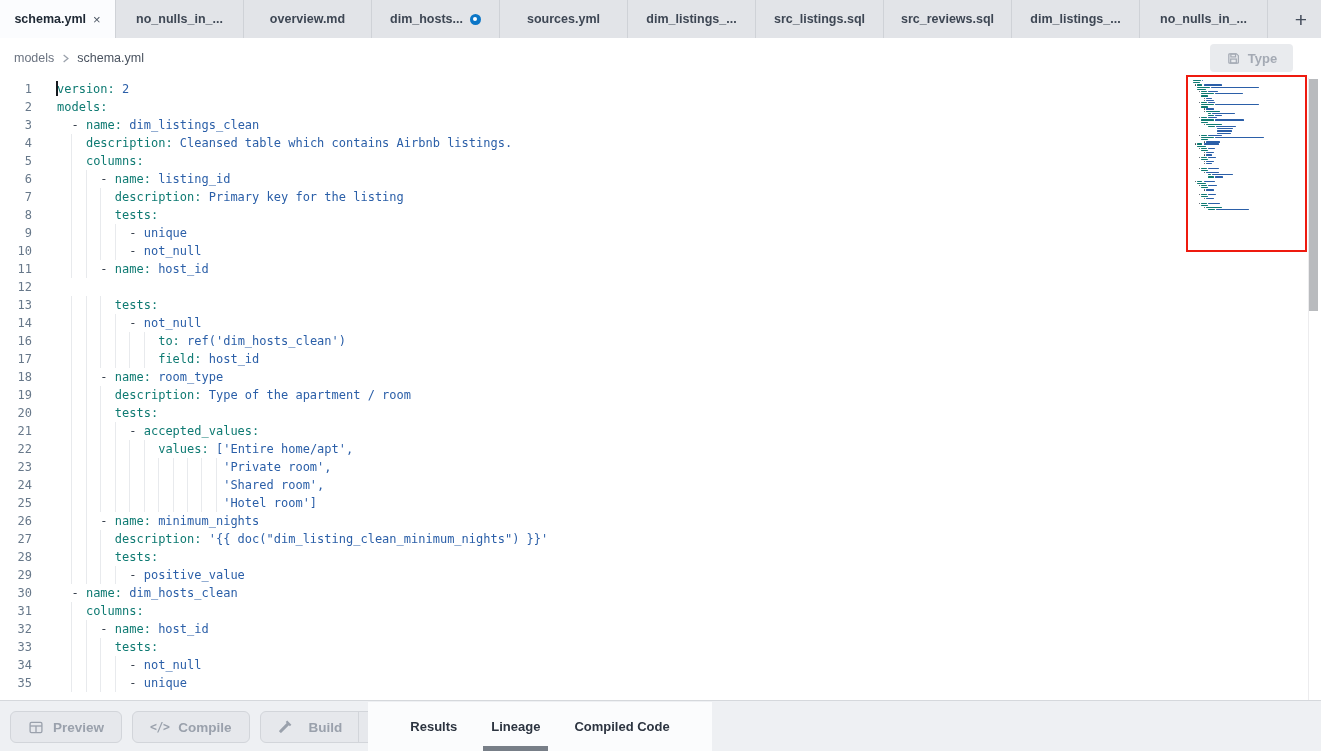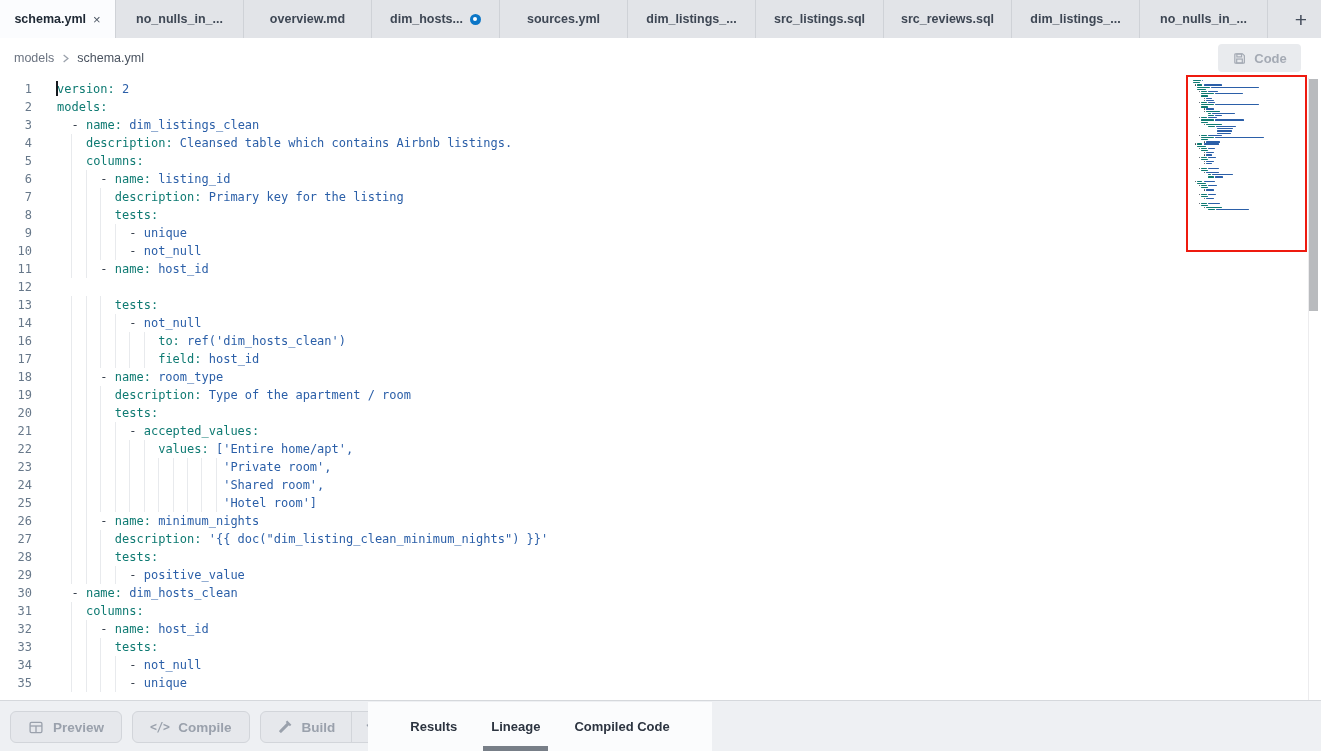--- a/index.html
+++ b/index.html
@@ -13,21 +13,21 @@
   .tab{width:128px;box-sizing:border-box;display:flex;align-items:center;justify-content:center;gap:7px;
        font-size:12.5px;font-weight:700;color:#3e4754;background:#e2e4e8;border-right:1px solid #cfd2d7;
        white-space:nowrap;cursor:default;}
   .tab.active{width:116px;background:#fbfcfe;color:#1d2733;}
   .tab-close{font-size:13px;font-weight:400;color:#4b5563;line-height:1;}
   .dirty-dot{width:11px;height:11px;border-radius:50%;background:#0b76c7;position:relative;flex:0 0 auto;}
   .dirty-dot::after{content:"";position:absolute;left:3.5px;top:3.5px;width:4px;height:4px;border-radius:50%;background:#fff;}
   .tab-filler{flex:1;display:flex;align-items:center;justify-content:flex-end;}
   .plus-btn{font-size:21px;font-weight:400;color:#454e5c;padding:0 14px;line-height:1;cursor:pointer;}
   
-  .toolbar{position:absolute;top:38px;left:0;right:4px;height:40px;background:#ffffff;}
+  .toolbar{position:absolute;top:38px;left:0;right:12px;height:40px;background:#ffffff;}
   .breadcrumb{position:absolute;left:14px;top:0;height:40px;display:flex;align-items:center;gap:5px;font-size:12.5px;}
   .crumb-root{color:#6b7380;}
   .crumb-file{color:#49525f;}
   .save-btn{position:absolute;right:16px;top:6px;width:83px;height:28px;background:#e9ebee;border-radius:4px;
             display:flex;align-items:center;justify-content:center;gap:7px;color:#a4aab4;font-size:13px;font-weight:600;}
   
   .editor{position:absolute;top:78px;left:0;right:0;height:622px;background:#fff;overflow:hidden;
           font-family:"DejaVu Sans Mono","Liberation Mono",monospace;font-size:12px;}
   #code-lines{padding-top:2px;}
   .code-row{position:relative;height:18px;line-height:18px;white-space:pre;}
@@ -48,21 +48,21 @@
   .vtrack{position:absolute;left:1308px;top:78px;width:1px;height:622px;background:#ececee;z-index:3;}
   
   .footer{position:absolute;top:700px;left:0;right:0;height:51px;background:#eef0f3;
           border-top:1px solid #d5d8dc;box-sizing:border-box;}
   .btn-row{position:absolute;left:10px;top:10px;display:flex;align-items:center;}
   .btn{height:32px;box-sizing:border-box;background:#e6e8ec;border:1px solid #d2d5da;border-radius:6px;
        color:#9aa1ac;font-size:13.5px;font-weight:600;display:flex;align-items:center;gap:9px;
        padding:0 17px;margin-right:10px;}
   .btn-split{display:flex;align-items:stretch;height:32px;box-sizing:border-box;border:1px solid #d2d5da;
              border-radius:6px;background:#e6e8ec;overflow:hidden;}
-  .btn-split .seg-main{display:flex;align-items:center;gap:9px;padding:0 16px;color:#9aa1ac;font-size:13.5px;font-weight:600;}
+  .btn-split .seg-main{display:flex;align-items:center;gap:16px;padding:0 16px;color:#9aa1ac;font-size:13.5px;font-weight:600;}
   .btn-split .seg-arrow{display:flex;align-items:center;justify-content:center;width:38px;border-left:1px solid #d2d5da;}
   .compile-glyph{font-family:"DejaVu Sans Mono",monospace;font-size:11.5px;font-weight:700;color:#9aa1ac;letter-spacing:-0.5px;}
   .console-tabs{position:absolute;left:368px;top:1px;bottom:0;width:344px;background:#fbfcfd;
                 display:flex;align-items:center;justify-content:center;}
   .console-tab{position:relative;height:100%;display:flex;align-items:center;padding:0 17px;
                font-size:13px;font-weight:600;color:#2c3440;cursor:pointer;}
   .console-tab.active::after{content:"";position:absolute;left:9px;right:9px;bottom:0;height:5px;background:#787f88;}
   svg{display:block;}
 </style>
 </head>
@@ -119,21 +119,21 @@
     <span class="crumb-file">schema.yml</span>
   </div>
   <div class="save-btn">
     <span>
       <svg width="15" height="15" viewBox="0 0 16 16" fill="none" stroke="#a4aab4" stroke-width="1.3">
         <path d="M3 3.8 a0.8 0.8 0 0 1 0.8 -0.8 h7.4 l2 2 v7.2 a0.8 0.8 0 0 1 -0.8 0.8 h-8.6 a0.8 0.8 0 0 1 -0.8 -0.8 z"></path>
         <rect x="5.2" y="3.2" width="5" height="3.1"></rect>
         <rect x="5" y="8.6" width="6" height="4.2"></rect>
       </svg>
     </span>
-    <span>Code</span>
+    <span>Type</span>
   </div>
 </div>
 
 <div class="editor">
   <div id="code-lines">
       <div class="code-row"><span class="ln">1</span><span class="code-content"><span class="tok-k">version:</span><span class="tok-v"> 2</span><span class="cursor"></span></span></div>
       <div class="code-row"><span class="ln">2</span><span class="code-content"><span class="tok-k">models:</span></span></div>
       <div class="code-row"><span class="ln">3</span><span class="code-content"><span class="tok-d">  - </span><span class="tok-k">name:</span><span class="tok-v"> dim_listings_clean</span></span></div>
       <div class="code-row"><span class="ln">4</span><span class="code-content"><span class="guide" style="left: calc(2ch);"></span><span class="tok-d">    </span><span class="tok-k">description:</span><span class="tok-v"> Cleansed table which contains Airbnb listings.</span></span></div>
       <div class="code-row"><span class="ln">5</span><span class="code-content"><span class="guide" style="left: calc(2ch);"></span><span class="tok-d">    </span><span class="tok-k">columns:</span></span></div>

